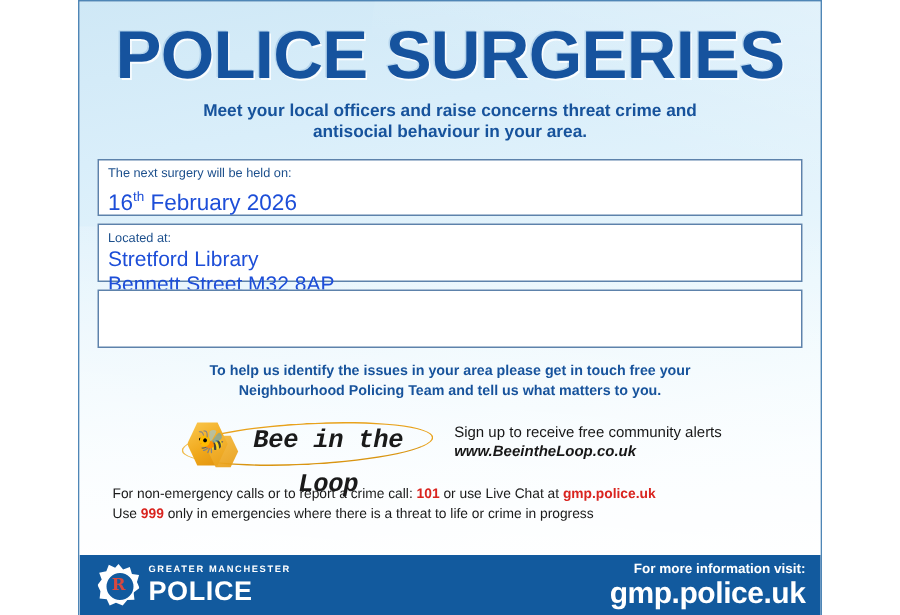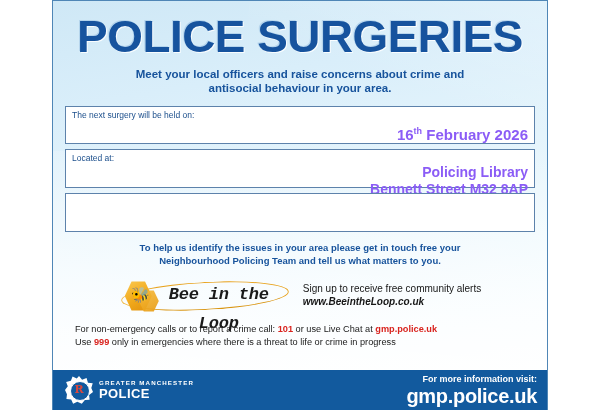--- a/index.html
+++ b/index.html
@@ -85,23 +85,23 @@
     padding: 3px 6px 4px 6px;
     position: relative;
   }
   .ibox .lbl {
     font-size: 8.5px;
     color: #1c4f8c;
     line-height: 11px;
     text-align: left;
   }
   .ibox .val {
-    text-align: right;
-    color: #8b5cf6;
-    font-weight: bold;
+    text-align: left;
+    color: #1d4ed8;
+    font-weight: normal;
     font-size: 15px;
     line-height: 18px;
     margin-top: 1px;
   }
   .ibox .val sup { font-size: 9px; vertical-align: super; }
   .box-date { height: 38px; }
   .box-loc  { height: 39px; }
   .box-loc .val { font-size: 14px; line-height: 17px; margin-top: 0px; }
   .box-time { height: 39px; }
   .box-time .val { margin-top: 3px; }
@@ -218,21 +218,21 @@
     font-family: "DejaVu Serif", serif;
     font-size: 11px; line-height: 18px; font-weight: bold;
     color: #d7483f;
   }
   .brandtext { color: #ffffff; line-height: 1; }
   .brandtext .gm {
     font-size: 6.2px; font-weight: bold; letter-spacing: 1.1px;
     margin-bottom: 1px;
   }
   .brandtext .pol {
-    font-size: 13px; font-weight: bold; letter-spacing: 0.4px;
+    font-size: 18px; font-weight: bold; letter-spacing: 0.4px;
     font-family: "Liberation Sans Narrow", "Liberation Sans", sans-serif;
   }
   .ftright { text-align: right; color: #ffffff; }
   .ftright .fl1 { font-size: 9px; font-weight: bold; line-height: 11px; }
   .ftright .fl2 {
     font-size: 20px; font-weight: bold; line-height: 22px;
     letter-spacing: -0.3px;
     font-family: "Liberation Sans Narrow", "Liberation Sans", sans-serif;
   }
 </style>
@@ -241,35 +241,35 @@
 
 <div id="poster">
   <div id="swoosh"></div>
   <div id="swoosh2"></div>
 
   <div id="content">
 
     <div class="title">POLICE SURGERIES</div>
 
     <div class="subtitle">
-      <div>Meet your local officers and raise concerns about crime and</div>
+      <div>Meet your local officers and raise concerns threat crime and</div>
       <div>antisocial behaviour in your area.</div>
     </div>
 
     <div class="boxes">
 
       <div class="ibox box-date">
         <div class="lbl">The next surgery will be held on:</div>
         <div class="val"><span>16</span><sup>th</sup><span> February 2026</span></div>
       </div>
 
       <div class="ibox box-loc">
         <div class="lbl">Located at:</div>
         <div class="val">
-          <div>Policing Library</div>
+          <div>Stretford Library</div>
           <div>Bennett Street M32 8AP</div>
         </div>
       </div>
 
       <div class="ibox box-time">
       </div>
 
     </div>
 
     <div class="midpara">

